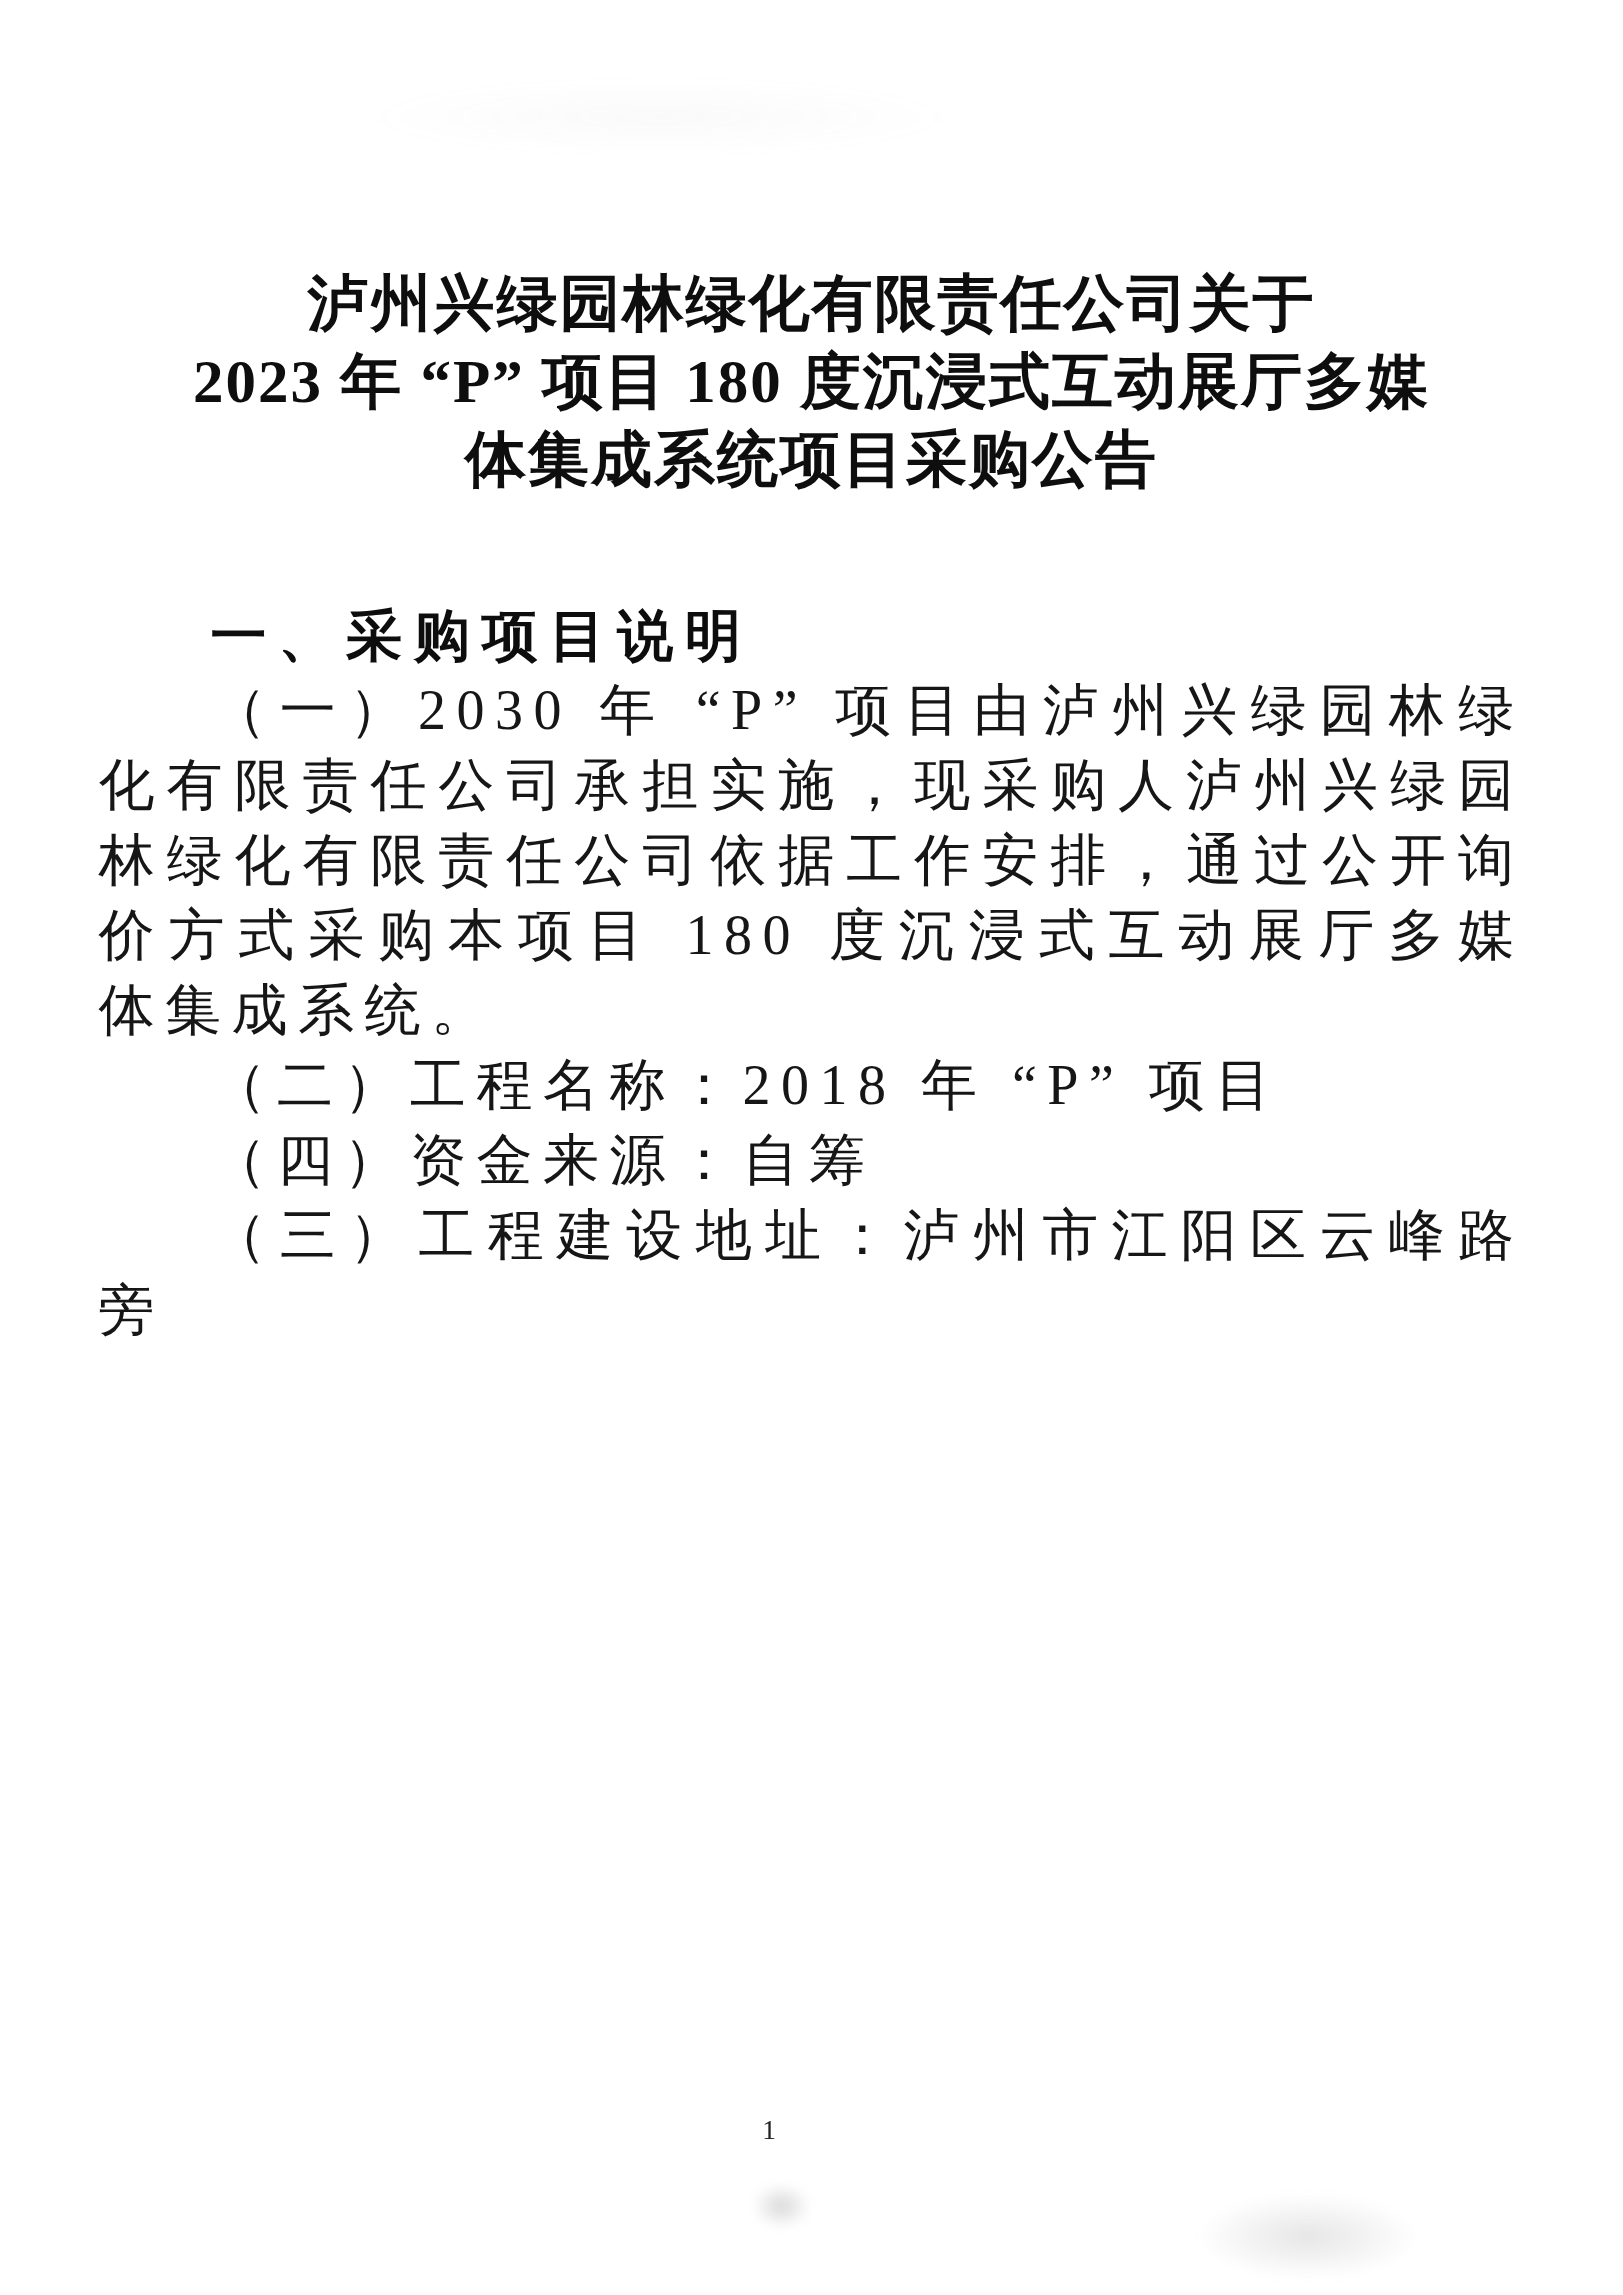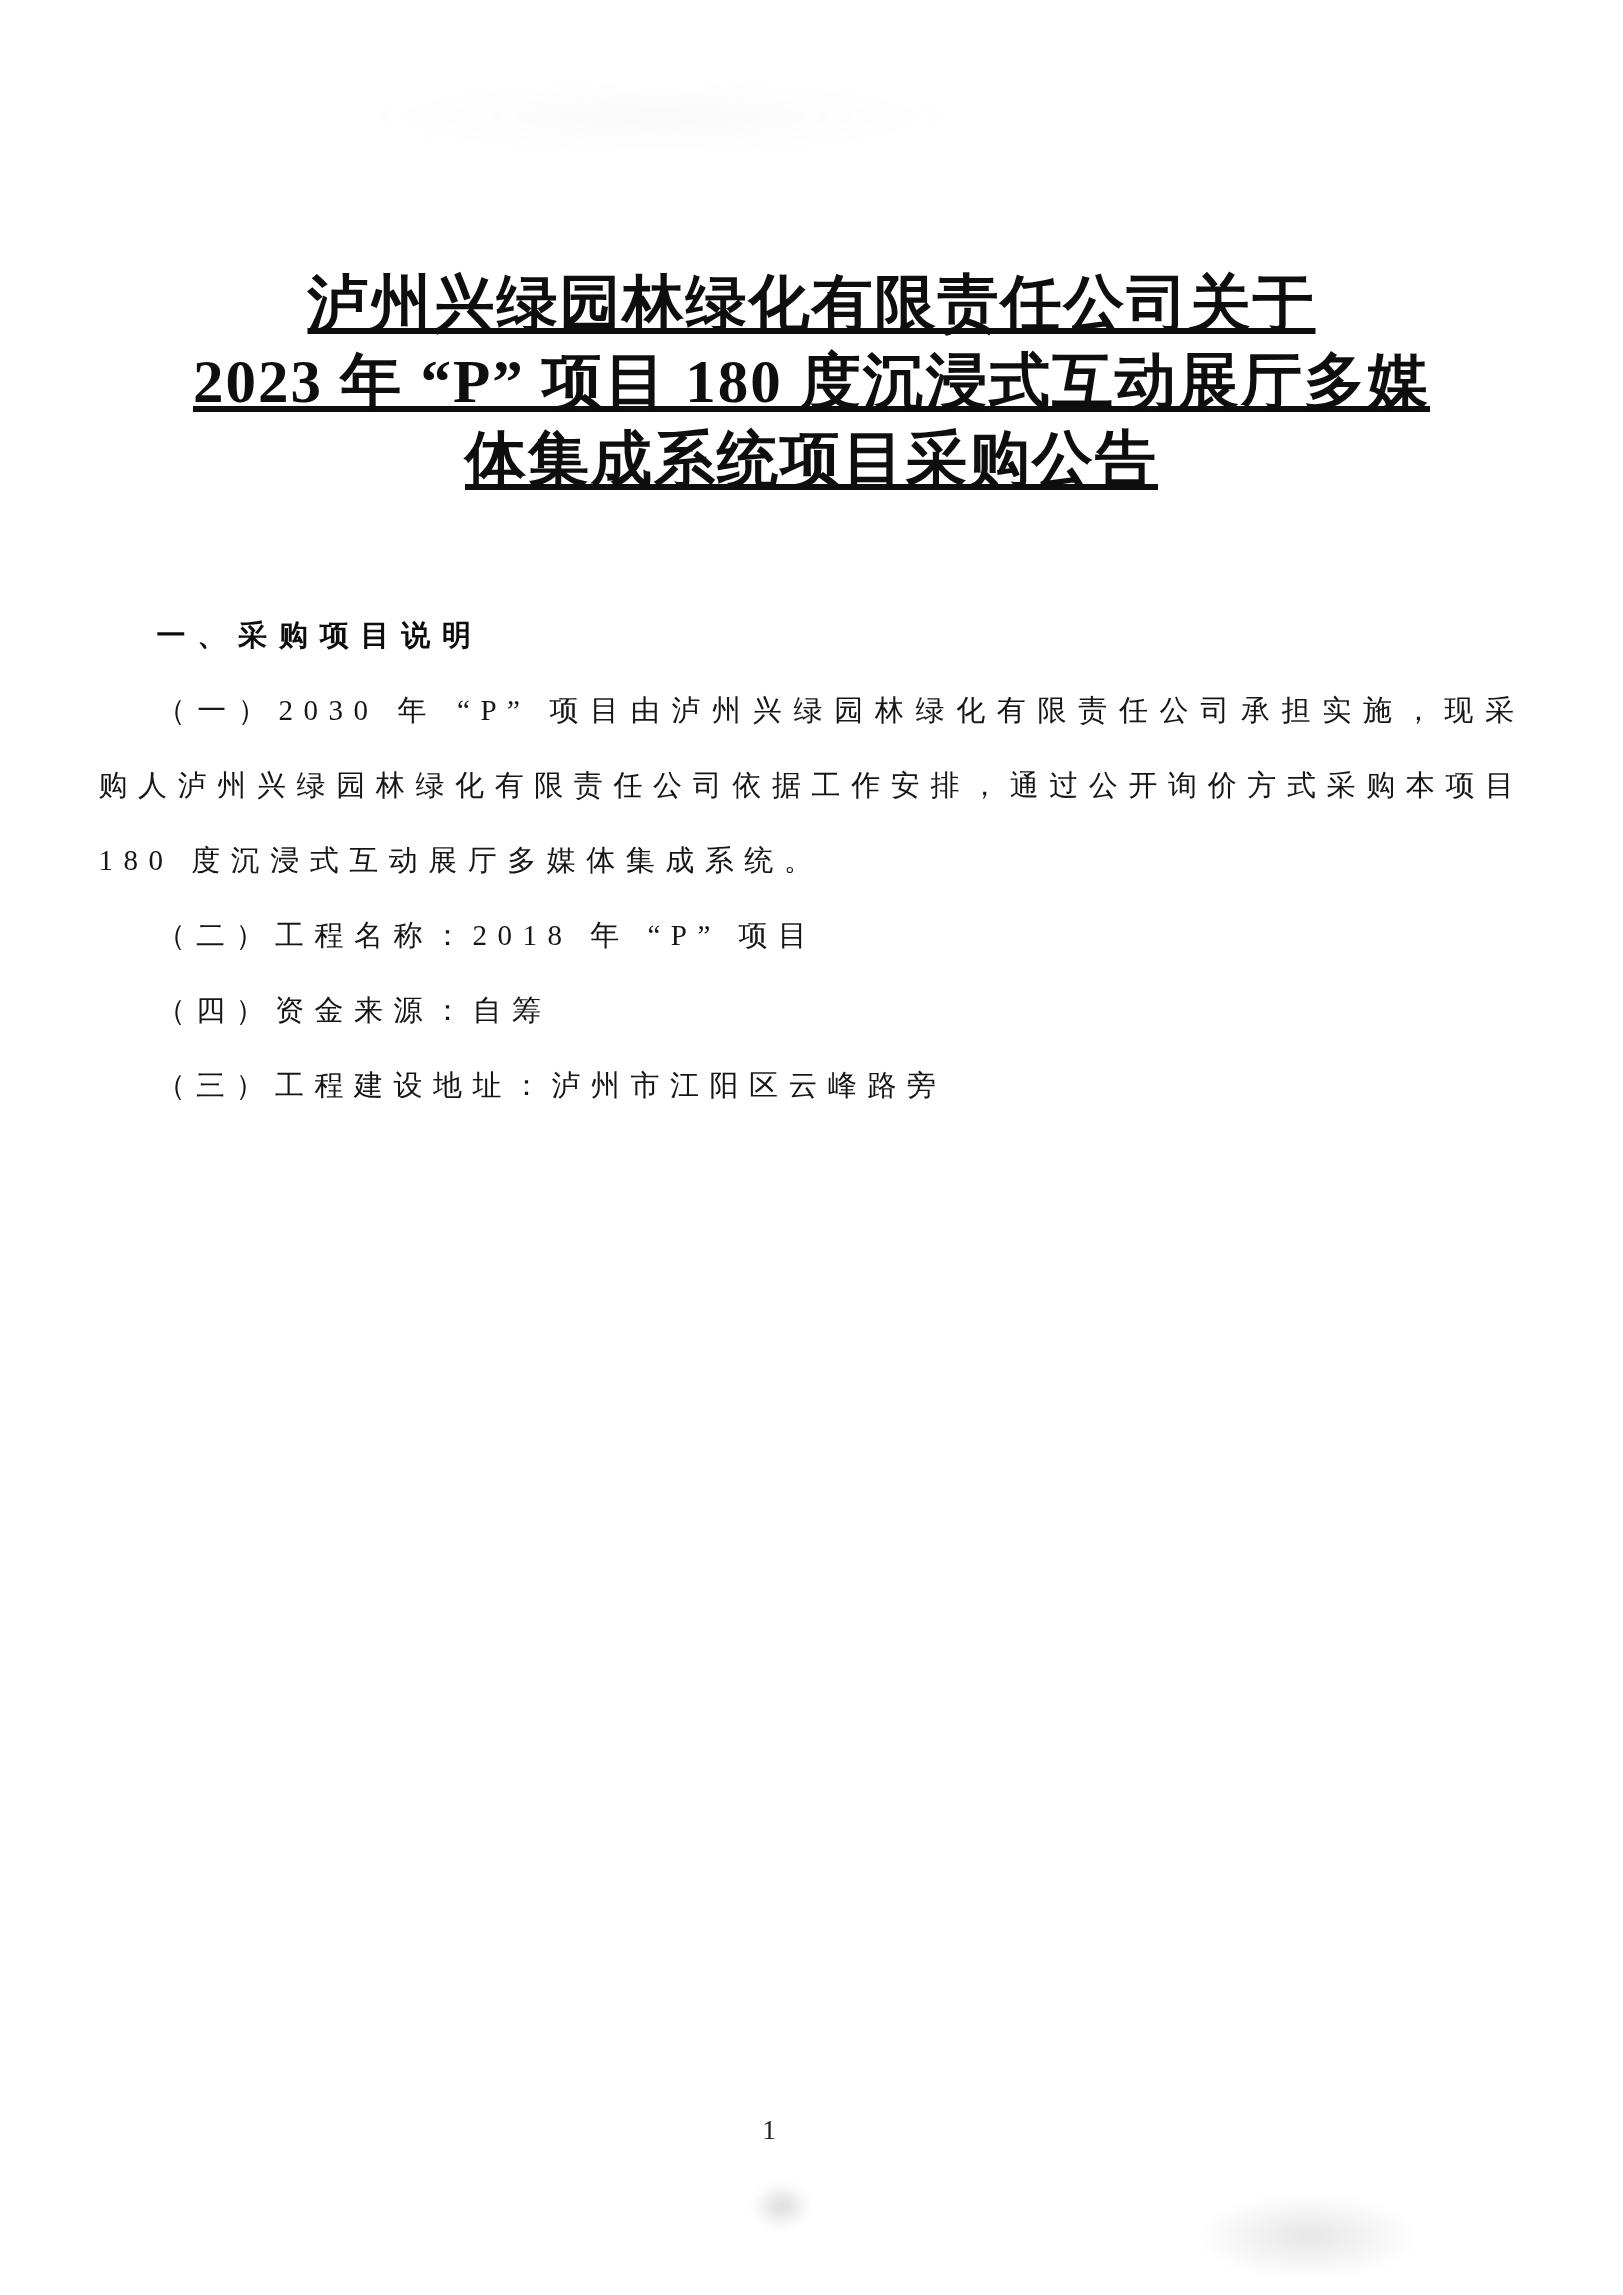--- a/index.html
+++ b/index.html
@@ -17,29 +17,28 @@
 
   
   .doc-title {
     padding-top: 265px;
     text-align: center;
     font-size: 61px;
     line-height: 78px;
     font-weight: 700;
     letter-spacing: 2px;
     color: #0e0e0e;
-    text-decoration: underline;
   }
   .doc-title .title-line { display: block; }
 
   
   .doc-body {
     width: 1426px;
     margin: 99px auto 0;
-    font-size: 29px;
+    font-size: 56px;
     line-height: 75px;
     letter-spacing: 10.5px;
     text-align: justify;
     color: #161616;
   }
   .section-heading {
     font-weight: 700;
     text-indent: 2em;
     font-family: "Liberation Sans", sans-serif;
     letter-spacing: 11.8px;

